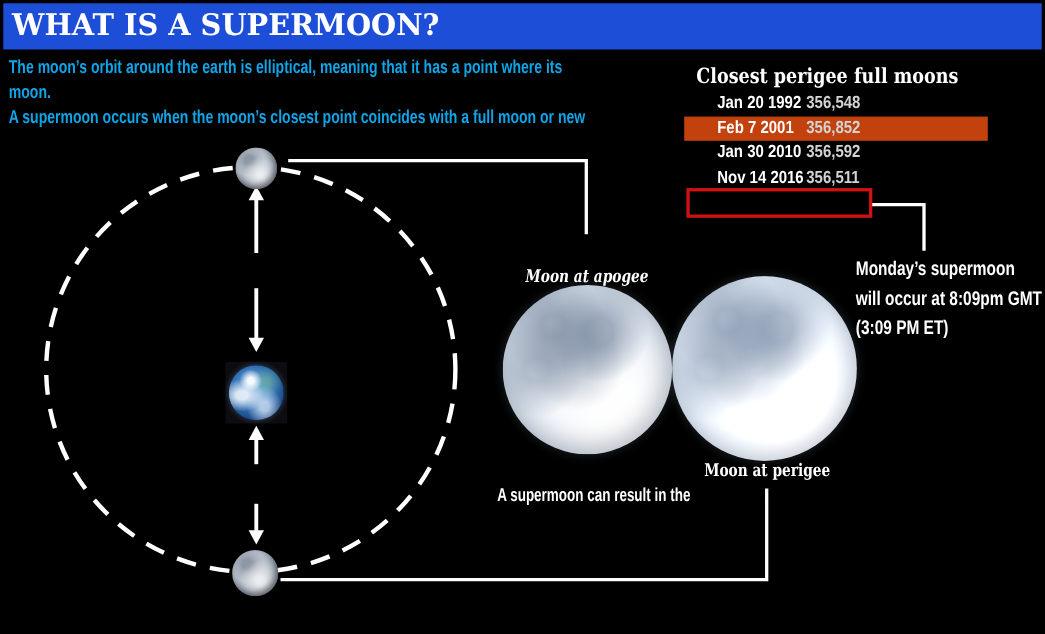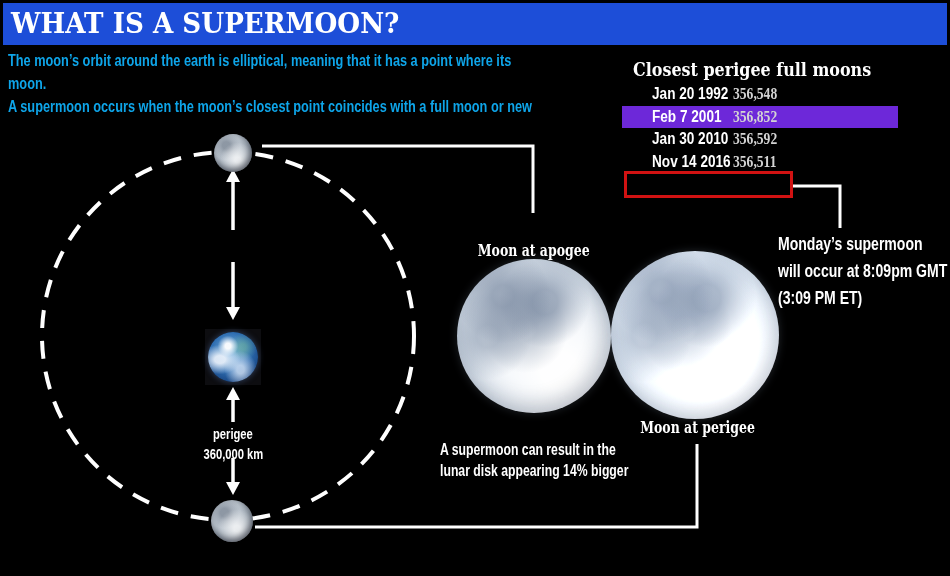--- a/index.html
+++ b/index.html
@@ -49,39 +49,39 @@
   .diag-label{position:absolute;width:160px;color:#fff;font-weight:bold;font-size:14px;
               text-align:center;}
   .diag-label .ln{height:20px;line-height:20px;}
   .diag-label .cond{transform:scaleX(.8);transform-origin:50% 50%;}
   .lbl-apogee{left:153px;top:229px;}
   .lbl-perigee{left:153px;top:424px;}
   
   .moon-caption{position:absolute;width:180px;text-align:center;color:#fff;
       font-family:"DejaVu Serif",serif;font-weight:bold;font-size:16px;}
   .moon-caption .cond{transform:scaleX(.78);transform-origin:50% 50%;}
-  .cap-apogee{left:444px;top:241px;}
+  .cap-apogee{left:444px;top:241px;font-style:italic;}
   .cap-perigee{left:608px;top:418px;}
   
   .ptable-header{position:absolute;left:633px;top:58px;color:#fff;
       font-family:"DejaVu Serif",serif;font-weight:bold;font-size:19px;
       transform:scaleX(.84);transform-origin:0 0;white-space:nowrap;}
   .ptable{position:absolute;left:622px;top:83px;width:276px;}
   .prow{position:relative;height:22.7px;line-height:22.7px;font-weight:bold;font-size:16px;}
-  .prow.shaded{background:#6d28d9;}
+  .prow.shaded{background:#c2410c;}
   .pdate{position:absolute;left:18px;color:#fff;margin-left:12px;}
-  .pval{position:absolute;left:111px;color:#d3d3d3;font-family:Liberation Serif, serif;}
+  .pval{position:absolute;left:111px;color:#d3d3d3;}
   .prow .cond{transform:scaleX(.85);transform-origin:0 50%;}
   .highlight-box{position:absolute;left:624px;top:171px;width:163px;height:21px;
       border:3px solid #d11212;z-index:4;}
   
   .callout{position:absolute;left:778px;top:231px;color:#fff;font-weight:bold;font-size:18px;}
   .callout .ln{height:27px;line-height:27px;}
   .callout .cond{transform:scaleX(.78);}
-  .fact{position:absolute;left:440px;top:439px;color:#fff;font-weight:bold;font-size:17px;}
+  .fact{position:absolute;left:452px;top:439px;color:#fff;font-weight:bold;font-size:17px;}
   .fact .ln{height:21px;line-height:21px;}
   .fact .cond{transform:scaleX(.72);}
 </style>
 </head>
 <body>
 
 <div class="canvas">
 
   <div class="titlebar">
     <h1 class="title">WHAT IS A SUPERMOON?</h1>
@@ -116,24 +116,20 @@
       <polygon points="233,495 226,482 240,482" stroke="none"></polygon>
     </g>
   </svg>
 
   <div class="moon-small" style="left:214px;top:134px;width:38px;height:38px;"></div>
   <div class="moon-small" style="left:211px;top:500px;width:42px;height:42px;"></div>
   <div class="earth-tile">
     <div class="earth"></div>
   </div>
 
-  <div class="diag-label lbl-perigee">
-    <div class="ln"><span class="cond">perigee</span></div>
-    <div class="ln"><span class="cond">360,000 km</span></div>
-  </div>
 
   <div class="moon-caption cap-apogee">
     <span class="cond">Moon at apogee</span>
   </div>
   <div class="moon-big moon-apogee-img"></div>
   <div class="moon-big moon-perigee-img"></div>
   <div class="moon-caption cap-perigee">
     <span class="cond">Moon at perigee</span>
   </div>
 
@@ -159,16 +155,15 @@
   <div class="highlight-box"></div>
 
   <div class="callout">
     <div class="ln"><span class="cond">Monday’s supermoon</span></div>
     <div class="ln"><span class="cond">will occur at 8:09pm GMT</span></div>
     <div class="ln"><span class="cond">(3:09 PM ET)</span></div>
   </div>
 
   <div class="fact">
     <div class="ln"><span class="cond">A supermoon can result in the</span></div>
-    <div class="ln"><span class="cond">lunar disk appearing 14% bigger</span></div>
   </div>
 
 </div>
 
 </body></html>

